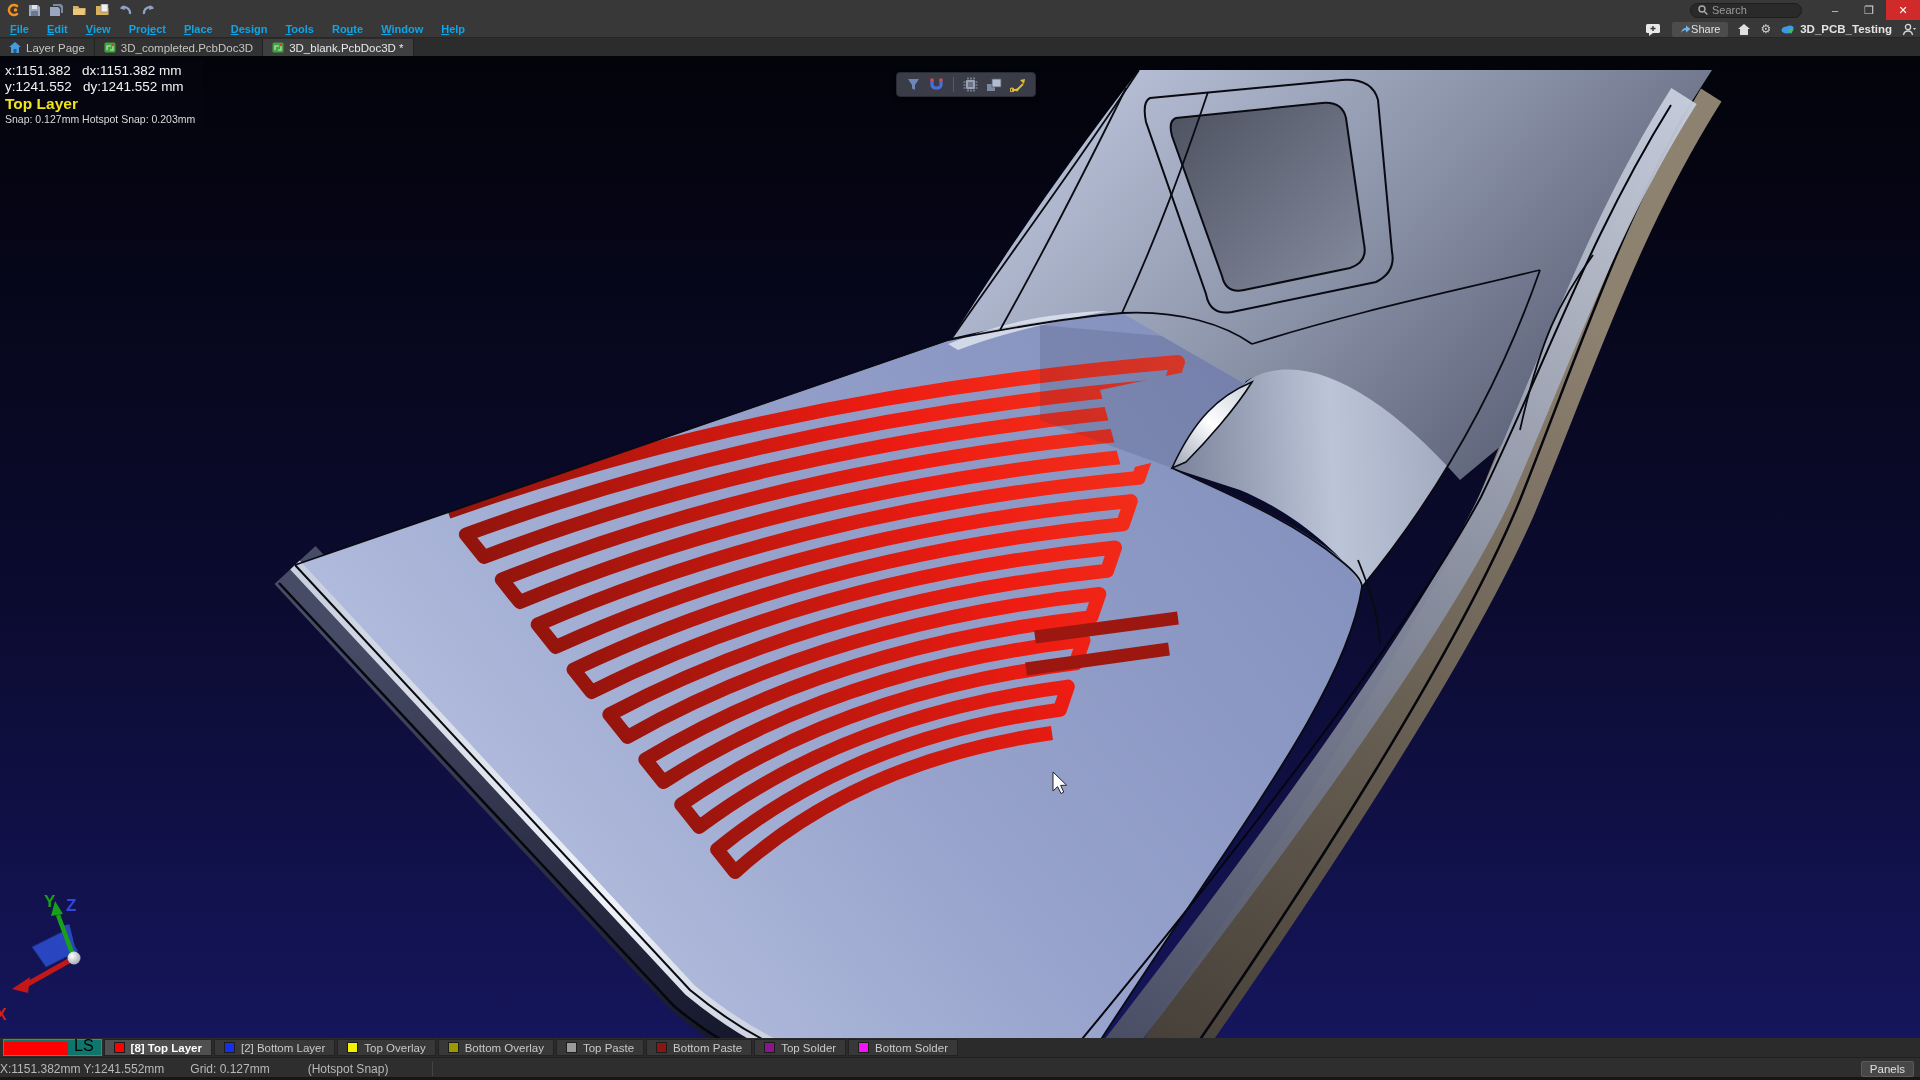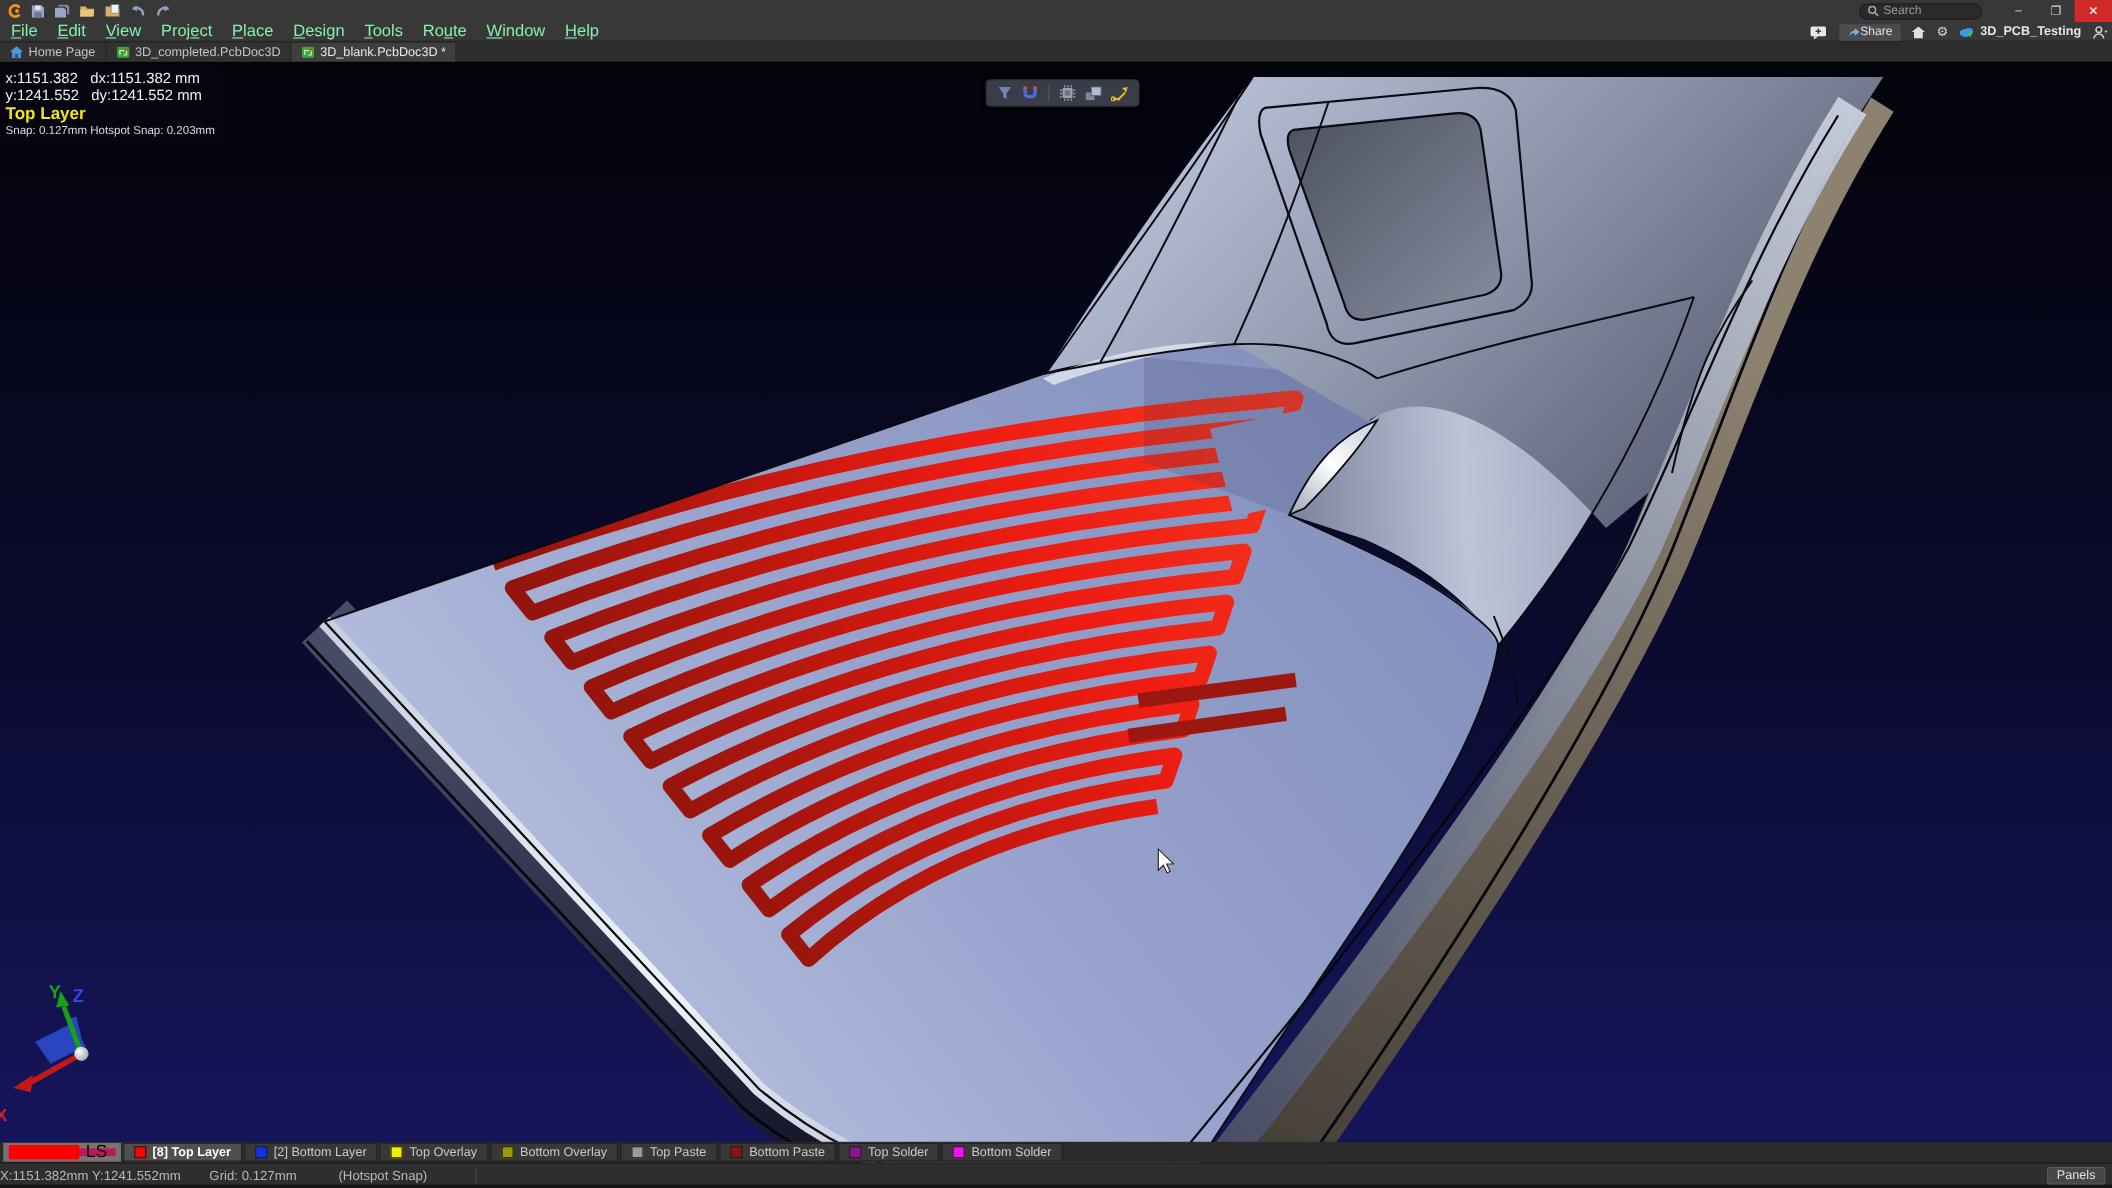--- a/index.html
+++ b/index.html
@@ -17,21 +17,21 @@
   .searchbox { width:112px; height:15px; background:#2a2a2a; border:1px solid #1e1e1e;
     border-radius:8px; display:flex; align-items:center; gap:4px; padding:0 7px;
     color:#9a9a9a; font-size:11px; margin-right:16px; }
   .wbtn { width:34px; height:20px; display:flex; align-items:center; justify-content:center;
     color:#d8d8d8; font-size:11px; }
   .wbtn.close { width:34px; background:#d12a2a; color:#fff; }
 
   
   .menubar { position:absolute; left:0; top:20px; width:1920px; height:18px;
     background:#383838; border-bottom:1px solid #262626; display:flex; align-items:center; z-index:50; }
-  .menu-item { color:#86efac; font-size:15px; padding:0 9px; height:18px; line-height:18px; }
+  .menu-item { color:#0ea5e9; font-size:11px; padding:0 9px; height:18px; line-height:18px;font-weight:bold; }
   .menu-item u { text-decoration:underline; }
   .menu-item:first-child { padding-left:10px; }
   .mb-right { position:absolute; right:4px; top:0; height:18px; display:flex; align-items:center; gap:10px; }
   .share-btn { background:#4c4c4c; border-radius:2px; height:15px; display:flex; align-items:center;
     gap:0; padding:0 8px; color:#e0e0e0; font-size:11px; }
   .ws-name { color:#e4e4e4; font-size:11.5px; display:flex; align-items:center; gap:4px;font-weight:bold; }
   .mb-ic { color:#d0d0d0; font-size:12px; display:flex; align-items:center; }
 
   
   .tabbar { position:absolute; left:0; top:38px; width:1920px; height:18px;
@@ -55,22 +55,22 @@
     box-shadow:0 1px 4px rgba(0,0,0,.5); }
   .ft-sep { width:1px; height:15px; background:#565a66; }
 
   .gizmo { position:absolute; left:8px; top:885px; z-index:20; }
   .gizmo-x-label { position:absolute; left:-4px; top:1006px; color:#d02020; font-weight:bold;
     font-size:16px; z-index:20; }
 
   
   .layerbar { position:absolute; left:0; top:1038px; width:1920px; height:19px;
     background:#2b2b2b; display:flex; align-items:center; z-index:50; gap:2px; padding-left:3px; }
-  .ls-group { display:flex; align-items:center; background:#be185d; height:17px;
-    padding:0 7px 0 0; gap:6px; border:5px solid #737373; }
+  .ls-group { display:flex; align-items:flex-end; background:#0f766e; height:17px;
+    padding:0 7px 0 0; gap:6px; border:1px solid #737373; }
   .ls-swatch { width:64px; height:13px; }
   .ltab { display:flex; align-items:center; gap:6px; height:17px; padding:0 9px;
     background:#383838; border:1px solid #222; color:#c9c9c9; font-size:11.5px; white-space:nowrap; }
   .ltab.active { background:#4f4f4f; color:#ffffff; font-weight:bold; }
   .lsq { width:11px; height:11px; border:1px solid #1c1c1c; }
 
   
   .statusbar { position:absolute; left:0; top:1057px; width:1920px; height:23px;
     background:#2e2e2e; border-top:1px solid #202020; display:flex; align-items:center;
     z-index:50; color:#b8b8b8; font-size:12px; }
@@ -290,21 +290,21 @@
     </svg>
   </div>
 </div>
 
 <div class="tabbar">
   <div class="doctab">
     <svg width="12" height="11" viewBox="0 0 12 11">
       <path d="M6,0 L12,5 L10,5 L10,11 L2,11 L2,5 L0,5 Z" fill="#4a9ad9"></path>
       <rect x="4.5" y="7" width="3" height="4" fill="#2a5a8a"></rect>
     </svg>
-    <span>Home Page</span>
+    <span>Layer Page</span>
   </div>
   <div class="doctab">
     <svg width="12" height="11" viewBox="0 0 12 11">
       <rect x="0.5" y="0.5" width="11" height="10" rx="1.5" fill="#3da63d"></rect>
       <path d="M3,8 L3,4 L7,4 M6,8 L9,8 L9,3" stroke="#cfe8cf" stroke-width="1.1" fill="none"></path>
       <circle cx="9" cy="3" r="1.2" fill="#e03a2a"></circle>
     </svg>
     <span>3D_completed.PcbDoc3D</span>
   </div>
   <div class="doctab active">

